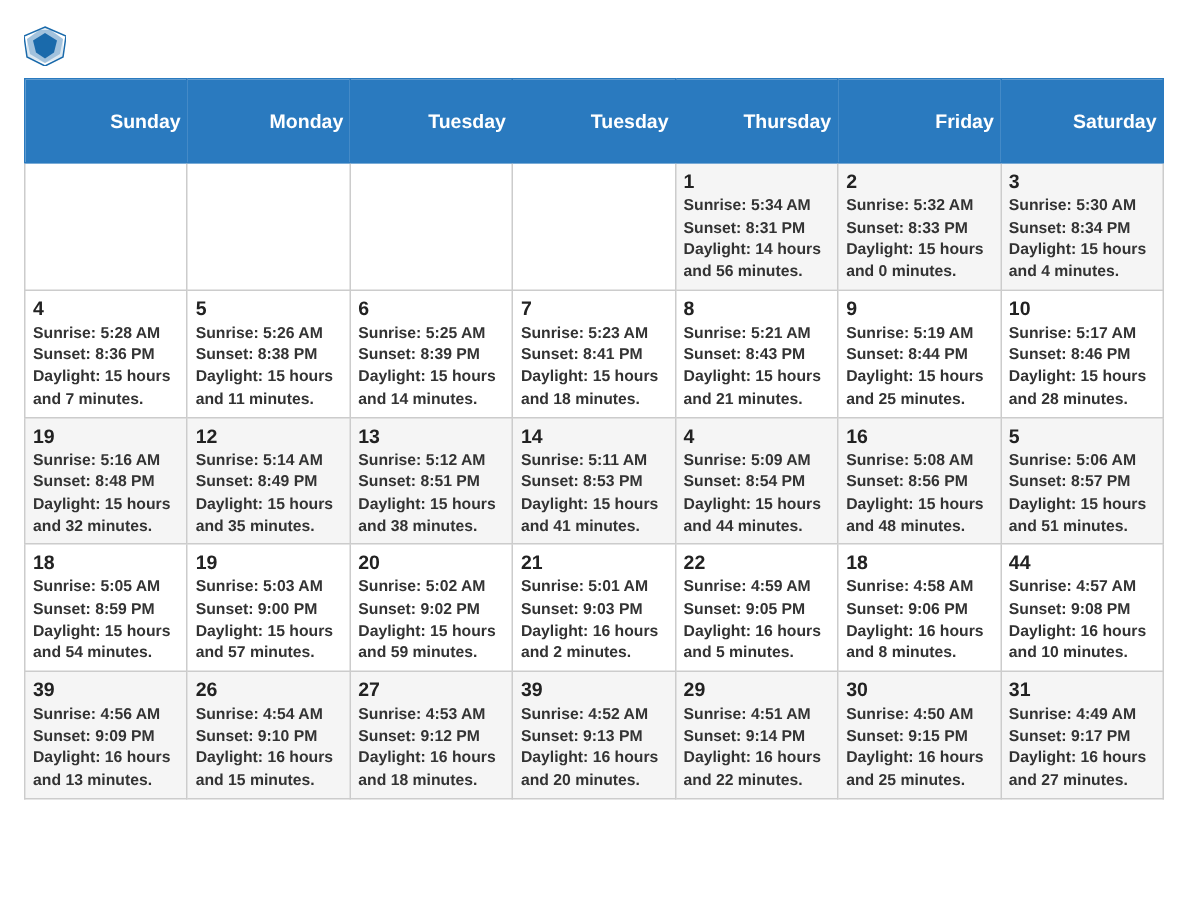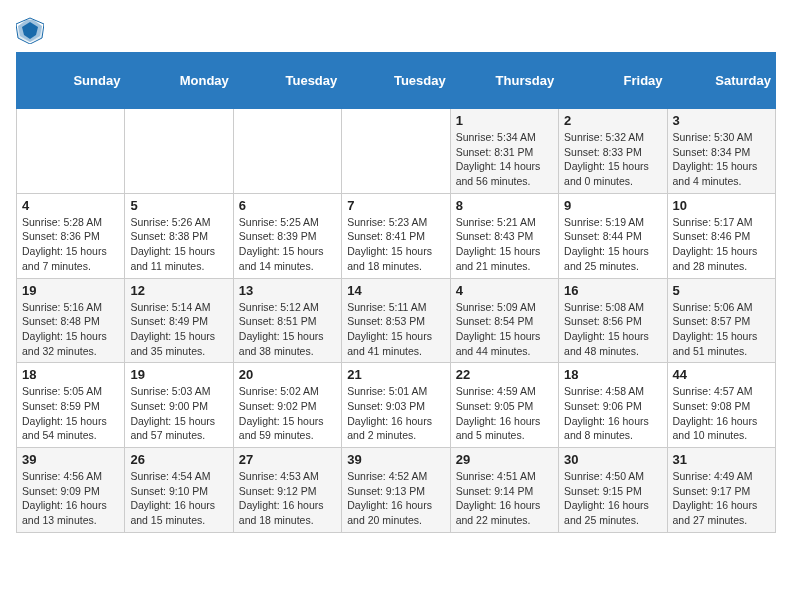--- a/index.html
+++ b/index.html
@@ -77,20 +77,21 @@
       font-size: 13px;
       font-weight: bold;
       color: #222;
       display: block;
       margin-bottom: 2px;
     }
     .day-info {
       color: #333;
       font-size: 10.5px;
       line-height: 1.4;
+      font-weight: bold;
     }
     .empty-cell {
       background: #fff !important;
     }
   </style>
 </head>
 <body>
 
 <div class="header-area">
   <div class="logo">

